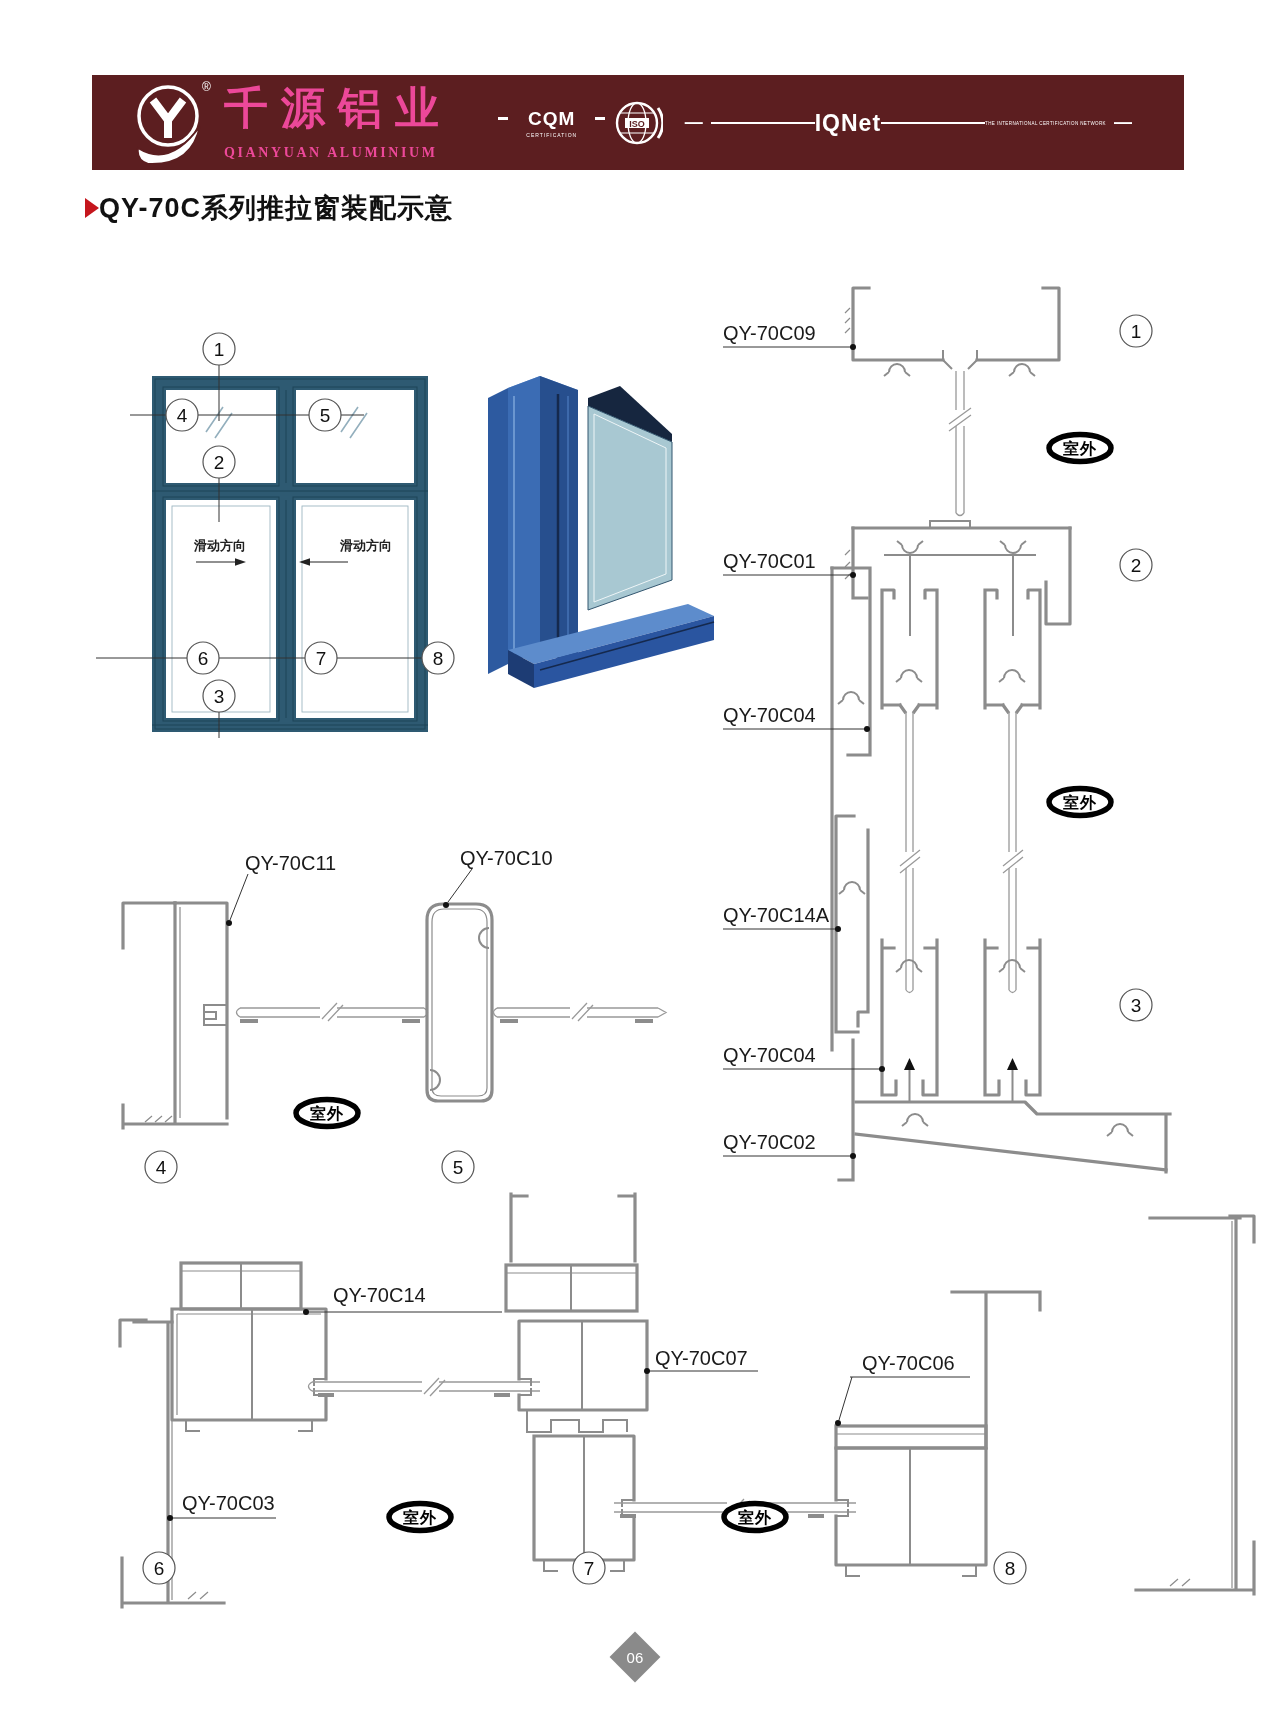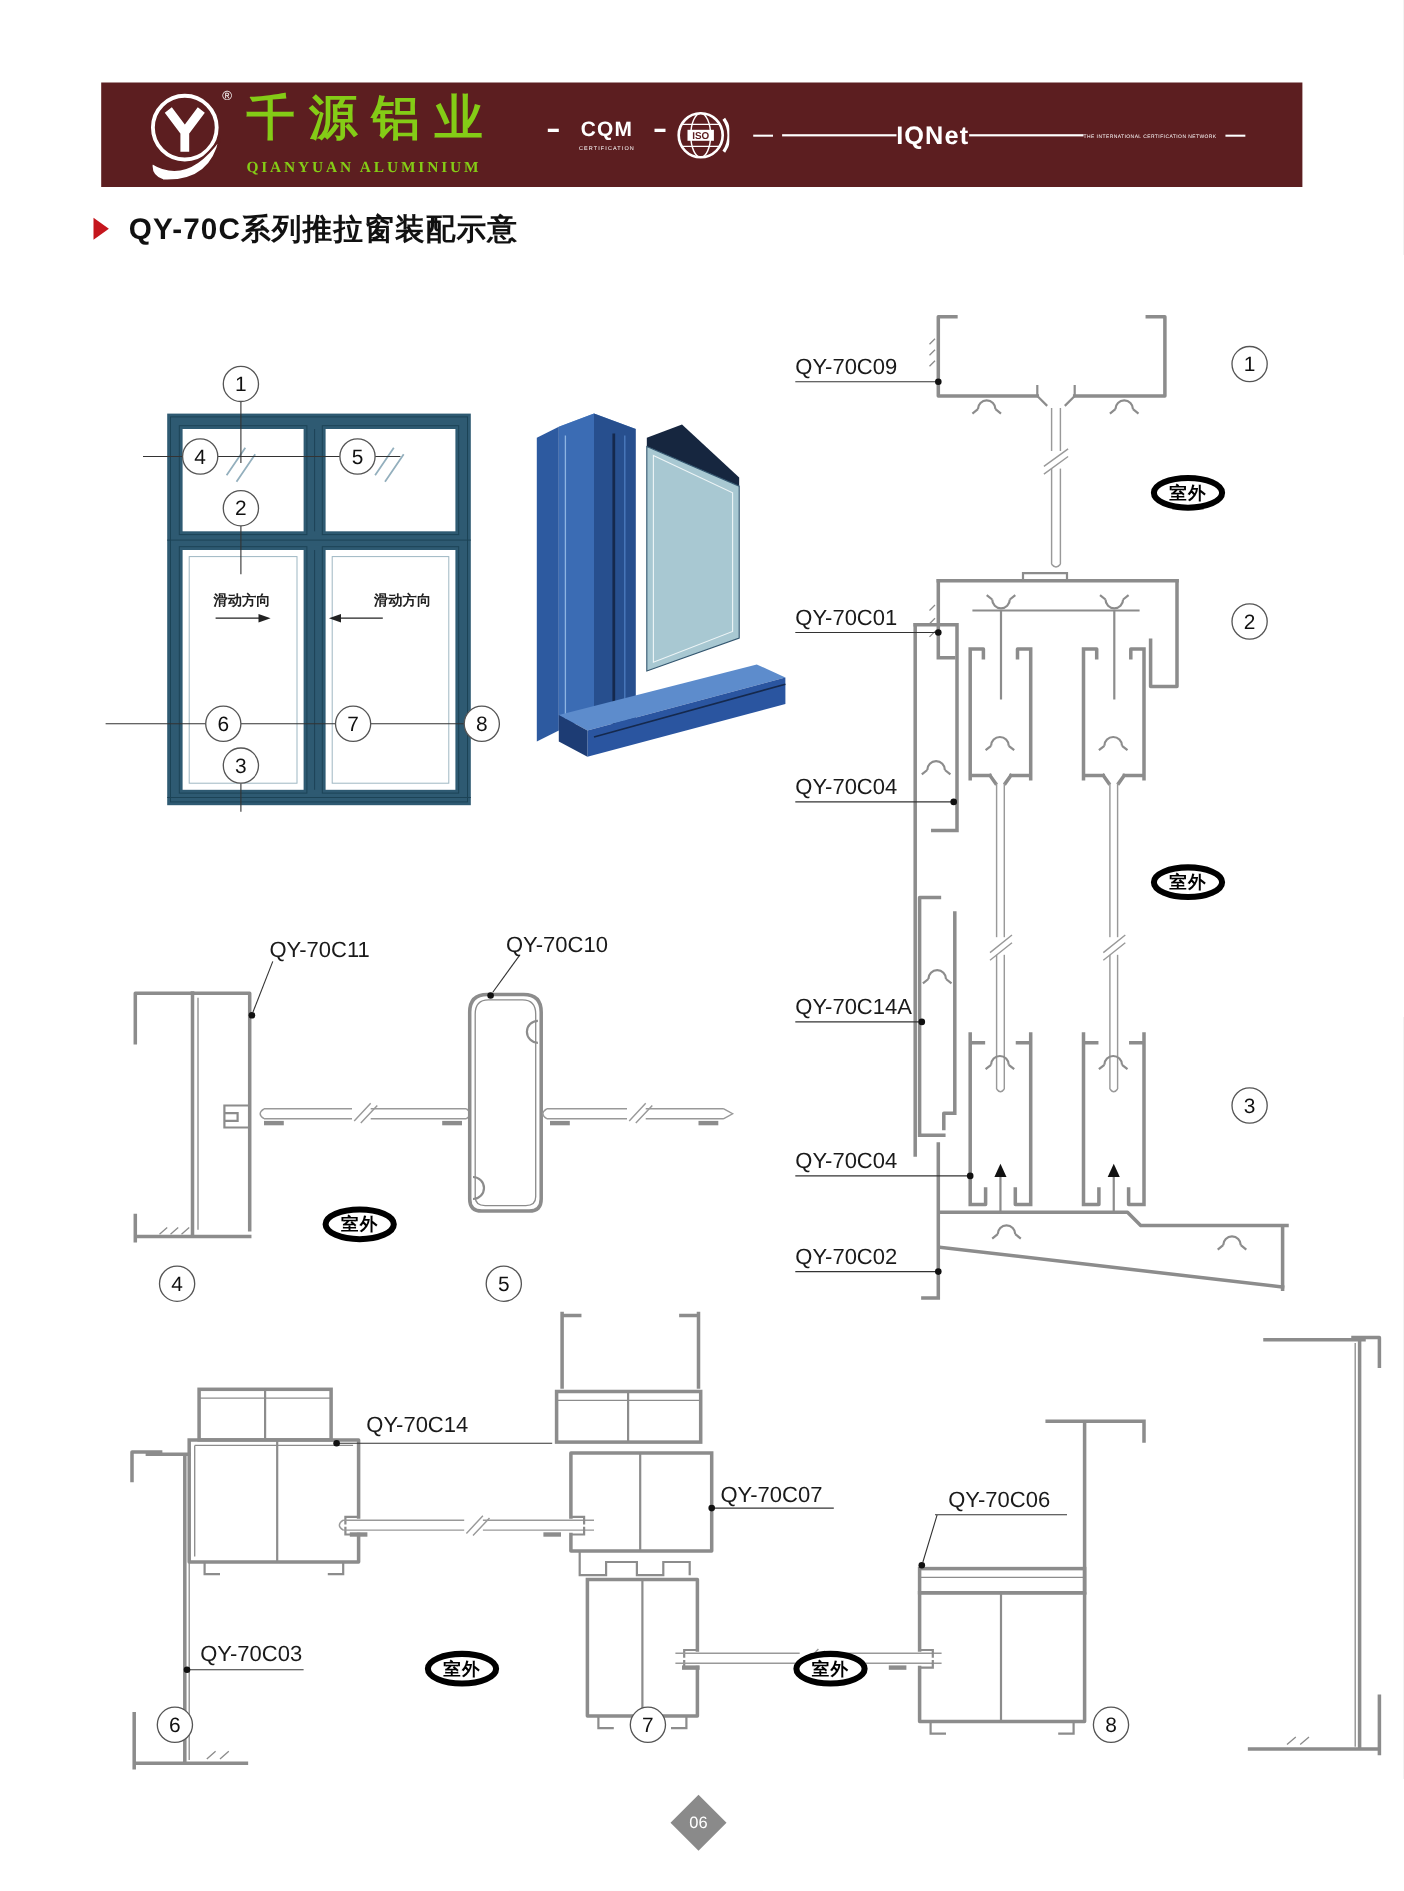--- a/index.html
+++ b/index.html
@@ -5,38 +5,38 @@
   html,body{margin:0;padding:0;background:#e8e8e8;}
   .page{position:relative;width:1276px;height:1719px;background:#ffffff;margin:0 auto;
         font-family:"Liberation Sans",sans-serif;overflow:hidden;}
   .abs{position:absolute;}
 
   
   .banner{position:absolute;left:92px;top:75px;width:1092px;height:95px;background:#5c1e20;
           display:flex;align-items:center;justify-content:space-between;}
   .logo-block{display:flex;align-items:center;margin-left:36px;position:relative;}
   .reg{position:absolute;left:74px;top:2px;color:#fff;font-size:12px;}
-  .brand-text{margin-left:16px;color:#84cc16;}
+  .brand-text{margin-left:16px;color:#ec4899;}
   .brand-cn{font-size:44px;font-weight:700;letter-spacing:13px;line-height:46px;}
   .brand-en{font-family:"Liberation Serif",serif;font-size:14px;font-weight:700;letter-spacing:2.6px;margin-top:14px;}
   .certs{display:flex;align-items:center;gap:22px;margin-right:52px;color:#fff;}
   .cqm{display:flex;flex-direction:column;align-items:center;width:78px;}
   .cqm-line{display:flex;align-items:center;gap:20px;}
   .cqm-bar{display:inline-block;width:10px;height:3px;background:#fff;}
   .cqm-txt{font-size:19px;font-weight:bold;letter-spacing:1px;}
   .cqm-sub{font-size:5px;letter-spacing:1px;margin-top:2px;}
   .iqnet{display:flex;align-items:center;gap:8px;}
   .iq-dash{font-size:18px;font-weight:bold;}
   .iq-core{display:flex;align-items:center;}
   .iq-top,.iq-bot{width:104px;height:2px;background:#fff;}
   .iq-name{font-size:23px;font-weight:bold;letter-spacing:1px;line-height:26px;}
   .iq-sub{font-size:4.5px;letter-spacing:.4px;margin-top:1px;white-space:nowrap;}
 
   
-  .title-row{position:absolute;left:85px;top:190px;display:flex;align-items:center;gap:18px;}
+  .title-row{position:absolute;left:85px;top:190px;display:flex;align-items:center;gap:0;}
   .title-arrow{width:0;height:0;border-left:14px solid #c5161d;border-top:10px solid transparent;border-bottom:10px solid transparent;}
   .title-row h1{margin:0;font-size:27px;font-weight:700;color:#111;letter-spacing:1px;}
 
   
   svg text{font-family:"Liberation Sans",sans-serif;}
   .p {fill:none;stroke:#8c8c8c;stroke-width:3.2;stroke-linejoin:round;stroke-linecap:square;}
   .pr{fill:none;stroke:#8c8c8c;stroke-width:3.2;}
   .p2{fill:none;stroke:#8c8c8c;stroke-width:2;}
   .t {fill:none;stroke:#8c8c8c;stroke-width:1.2;}
   .g {fill:none;stroke:#999999;stroke-width:1.3;}

